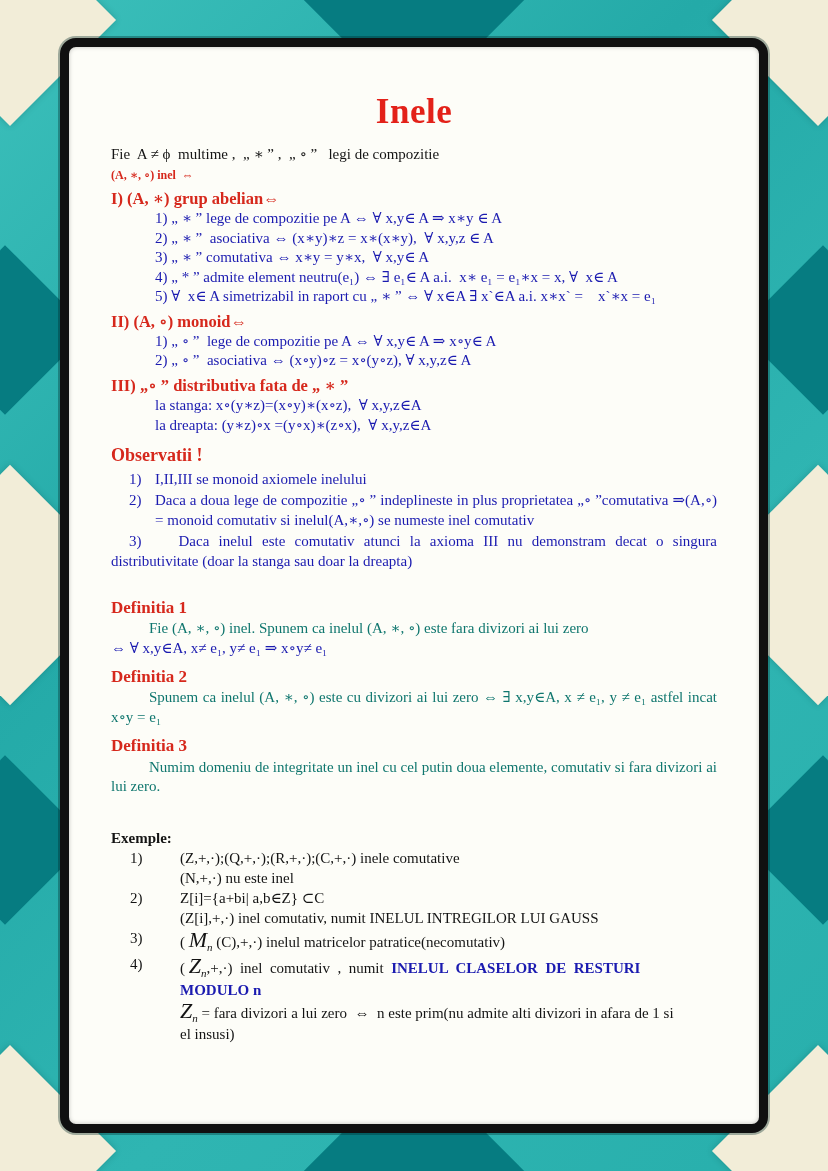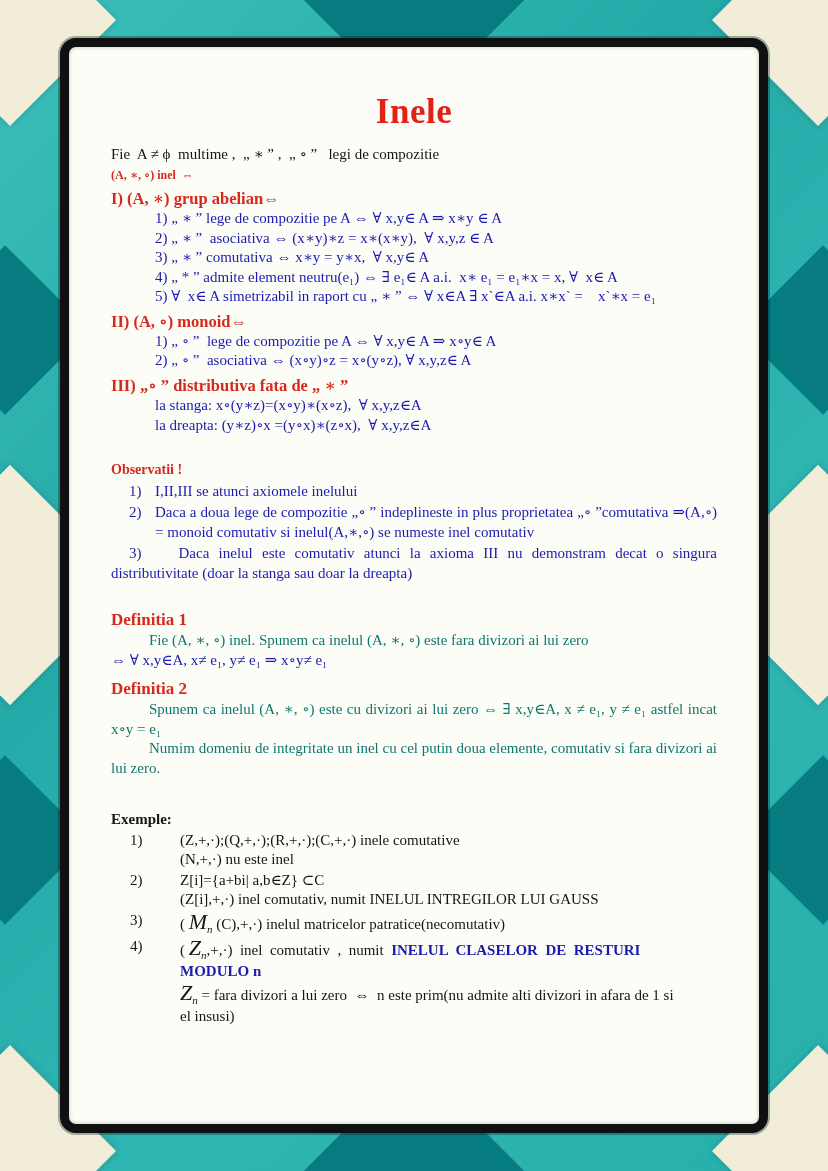--- a/index.html
+++ b/index.html
@@ -33,21 +33,21 @@
   .title{
     text-align:center;font-size:35px;font-weight:bold;color:#e32119;
     letter-spacing:.5px;margin:6px 0 10px 0;
   }
   .black-line{color:#141414;}
   .red{color:#d6281c;font-weight:bold;}
   .inel-line{font-size:12px;margin-top:4px;}
   .sec-head{font-size:16.5px;margin-top:4px;}
   .blue{color:#1b1bb0;}
   .axioms{margin-left:44px;}
-  .obs-head{font-size:14px;margin-top:26px;}
+  .obs-head{font-size:18px;margin-top:9px;}
   .obs-item{display:flex;margin-top:2px;}
   .obs-num{flex:none;margin-left:18px;width:26px;color:#1b1bb0;}
   .obs-text{flex:1;text-align:justify;color:#1b1bb0;}
   .obs-p3{color:#1b1bb0;text-align:justify;text-indent:18px;margin-top:2px;}
   .def-head{font-size:17px;margin-top:8px;}
   .def-head.first{margin-top:26px;}
   .def-body{color:#0f766e;text-align:justify;text-indent:38px;}
   .def-line2{color:#1b1bb0;}
   .ex-head{font-weight:bold;margin-top:32px;}
   .ex-item{display:flex;margin-top:1px;}
@@ -101,35 +101,36 @@
 
       <div class="line red sec-head">III) „∘ ” distributiva fata de „ ∗ ”</div>
       <div class="axioms">
         <div class="line blue">la stanga: x∘(y∗z)=(x∘y)∗(x∘z),  ∀ x,y,z∈A</div>
         <div class="line blue">la dreapta: (y∗z)∘x =(y∘x)∗(z∘x),  ∀ x,y,z∈A</div>
       </div>
 
       <div class="line red obs-head">Observatii !</div>
       <div class="obs-item">
         <span class="obs-num">1)</span>
-        <div class="obs-text">I,II,III se atunci axiomele inelului</div>
+        <div class="obs-text">I,II,III se monoid axiomele inelului</div>
       </div>
       <div class="obs-item">
         <span class="obs-num">2)</span>
         <div class="obs-text">Daca a doua lege de compozitie „∘ ” indeplineste in plus proprietatea „∘ ”comutativa ⇒(A,∘) = monoid comutativ si inelul(A,∗,∘) se numeste inel comutativ</div>
       </div>
       <div class="obs-p3">3)&nbsp;&nbsp;&nbsp;&nbsp;Daca inelul este comutativ atunci la axioma III nu demonstram decat o singura distributivitate (doar la stanga sau doar la dreapta)</div>
 
       <div class="line red def-head first">Definitia 1</div>
       <div class="def-body">Fie (A, ∗, ∘) inel. Spunem ca inelul (A, ∗, ∘) este fara divizori ai lui   zero</div>
       <div class="line def-line2">⇔ ∀ x,y∈A, x≠ e₁, y≠ e₁ ⇒ x∘y≠ e₁</div>
 
       <div class="line red def-head">Definitia 2</div>
       <div class="def-body">Spunem ca inelul (A, ∗, ∘) este cu divizori ai lui zero ⇔ ∃  x,y∈A, x ≠ e₁,  y ≠ e₁ astfel incat x∘y = e₁</div>
 
+      <div class="line red def-head">Definitia 3</div>
       <div class="def-body">Numim domeniu de integritate un inel cu cel putin doua elemente,  comutativ si fara divizori ai lui zero.</div>
 
       <div class="line ex-head">Exemple:</div>
 
       <div class="ex-item">
         <span class="ex-num">1)</span>
         <div class="ex-body">
           <div class="line">(Z,+,·);(Q,+,·);(R,+,·);(C,+,·) inele comutative</div>
           <div class="line">(N,+,·) nu este inel</div>
         </div>

